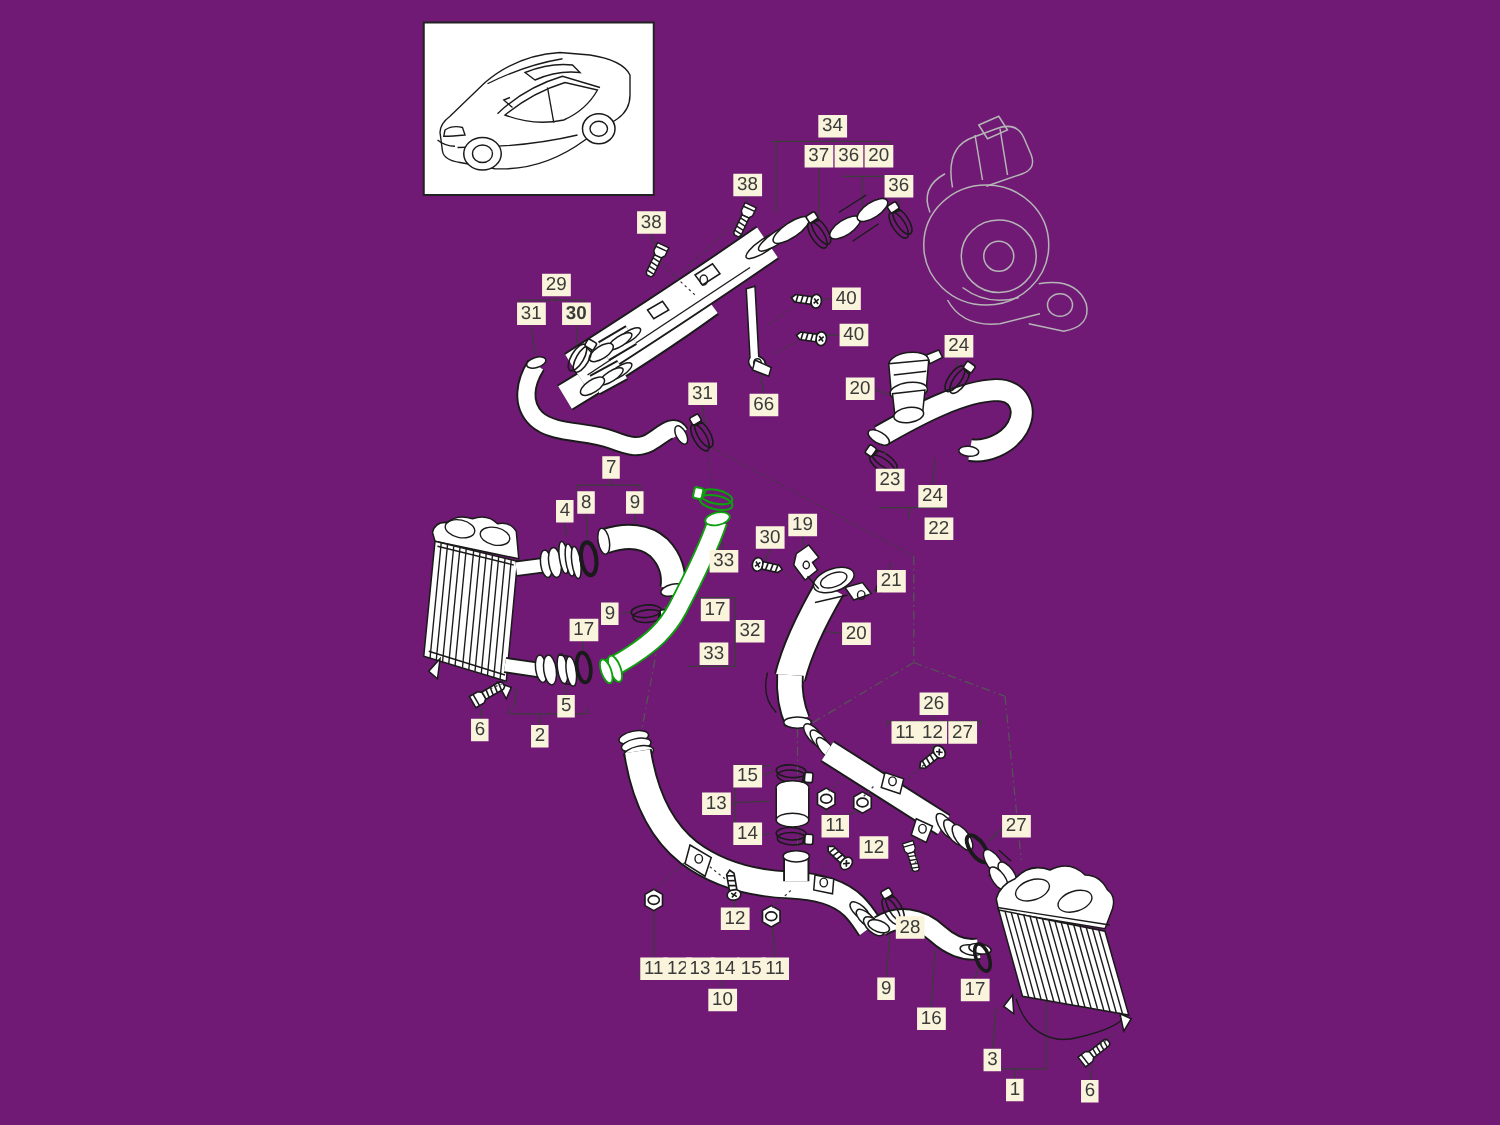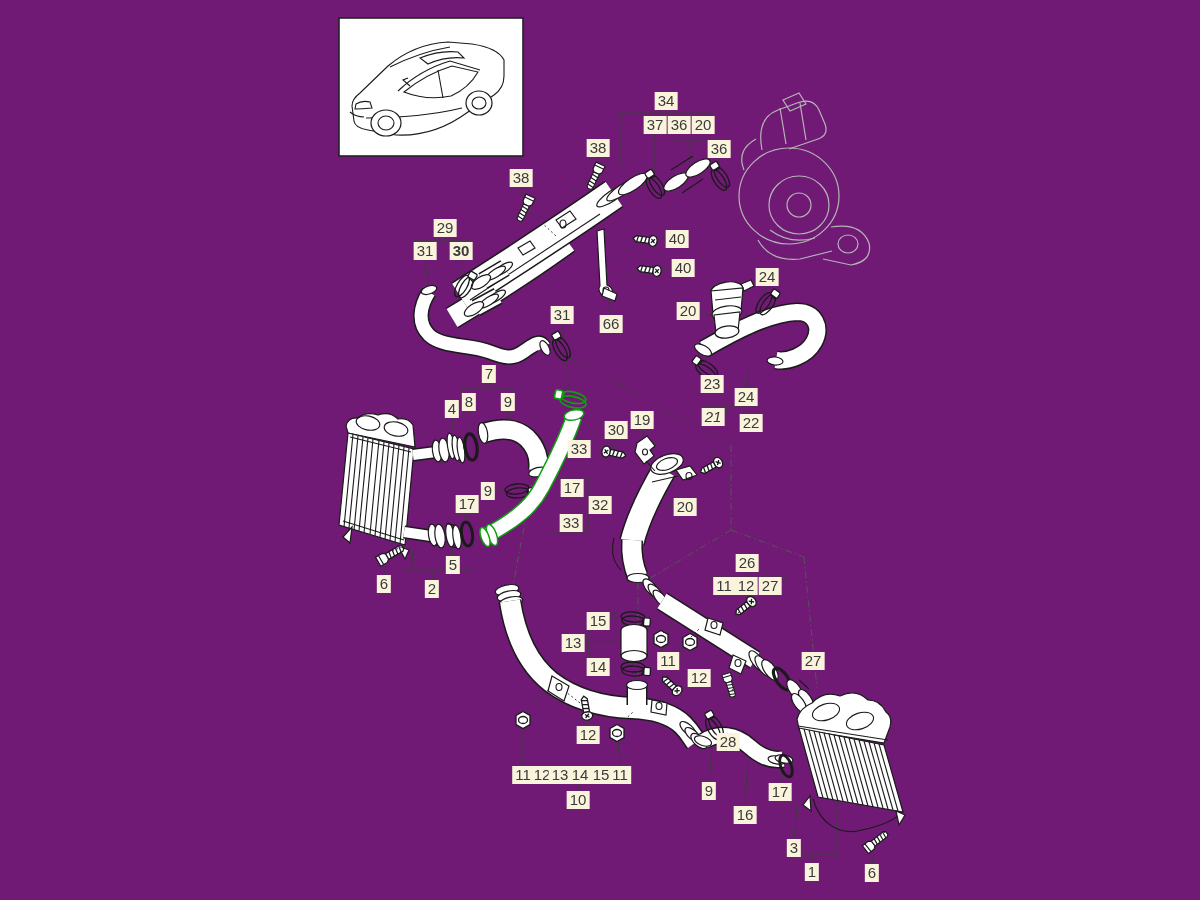--- a/index.html
+++ b/index.html
@@ -478,21 +478,21 @@
       <span class="callout" style="left: 611px; top: 324px;">66</span>
       <span class="callout" style="left: 489px; top: 374px;">7</span>
       <span class="callout" style="left: 712px; top: 384px;">23</span>
       <span class="callout" style="left: 746px; top: 397px;">24</span>
       <span class="callout" style="left: 469px; top: 402px;">8</span>
       <span class="callout" style="left: 508px; top: 402px;">9</span>
       <span class="callout" style="left: 452px; top: 409px;">4</span>
       <span class="callout" style="left: 642px; top: 420px;">19</span>
       <span class="callout" style="left: 751px; top: 423px;">22</span>
       <span class="callout" style="left: 616px; top: 430px;">30</span>
-      <span class="callout" style="left: 713px; top: 417px; font-style: italic;">21</span>
+      <span class="callout" style="left: 713px; top: 465px;">21</span>
       <span class="callout" style="left: 579px; top: 449px;">33</span>
       <span class="callout" style="left: 572px; top: 488px;">17</span>
       <span class="callout" style="left: 488px; top: 491px;">9</span>
       <span class="callout" style="left: 467px; top: 504px;">17</span>
       <span class="callout" style="left: 600px; top: 505px;">32</span>
       <span class="callout" style="left: 685px; top: 507px;">20</span>
       <span class="callout" style="left: 571px; top: 523px;">33</span>
       <span class="callout" style="left: 747px; top: 563px;">26</span>
       <span class="callout" style="left: 453px; top: 565px;">5</span>
       <span class="callout" style="left: 384px; top: 584px;">6</span>

